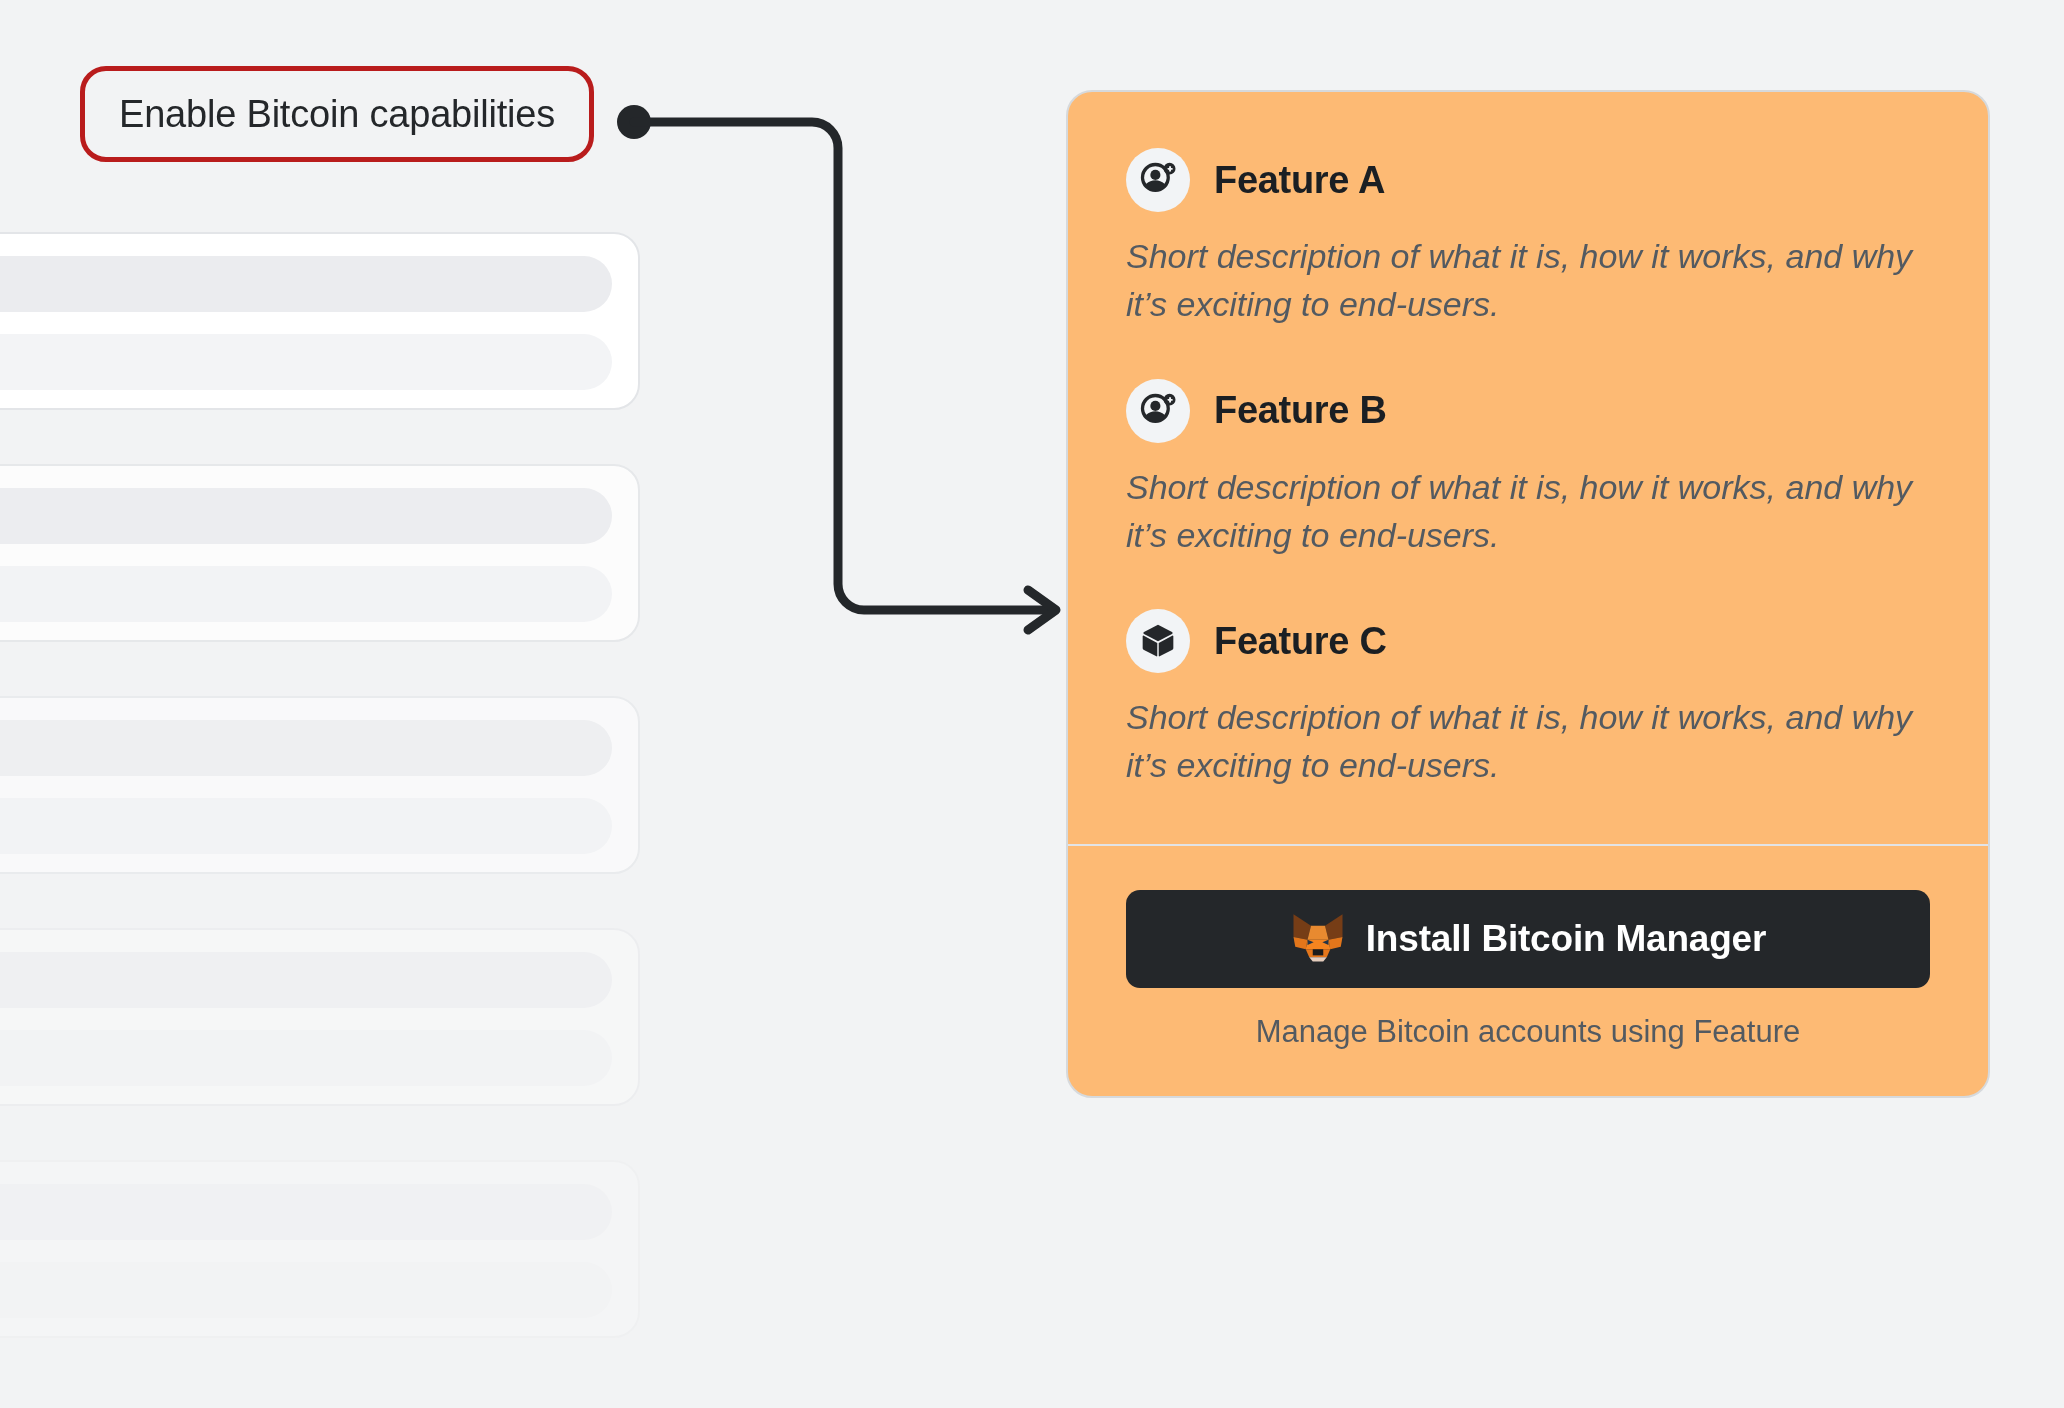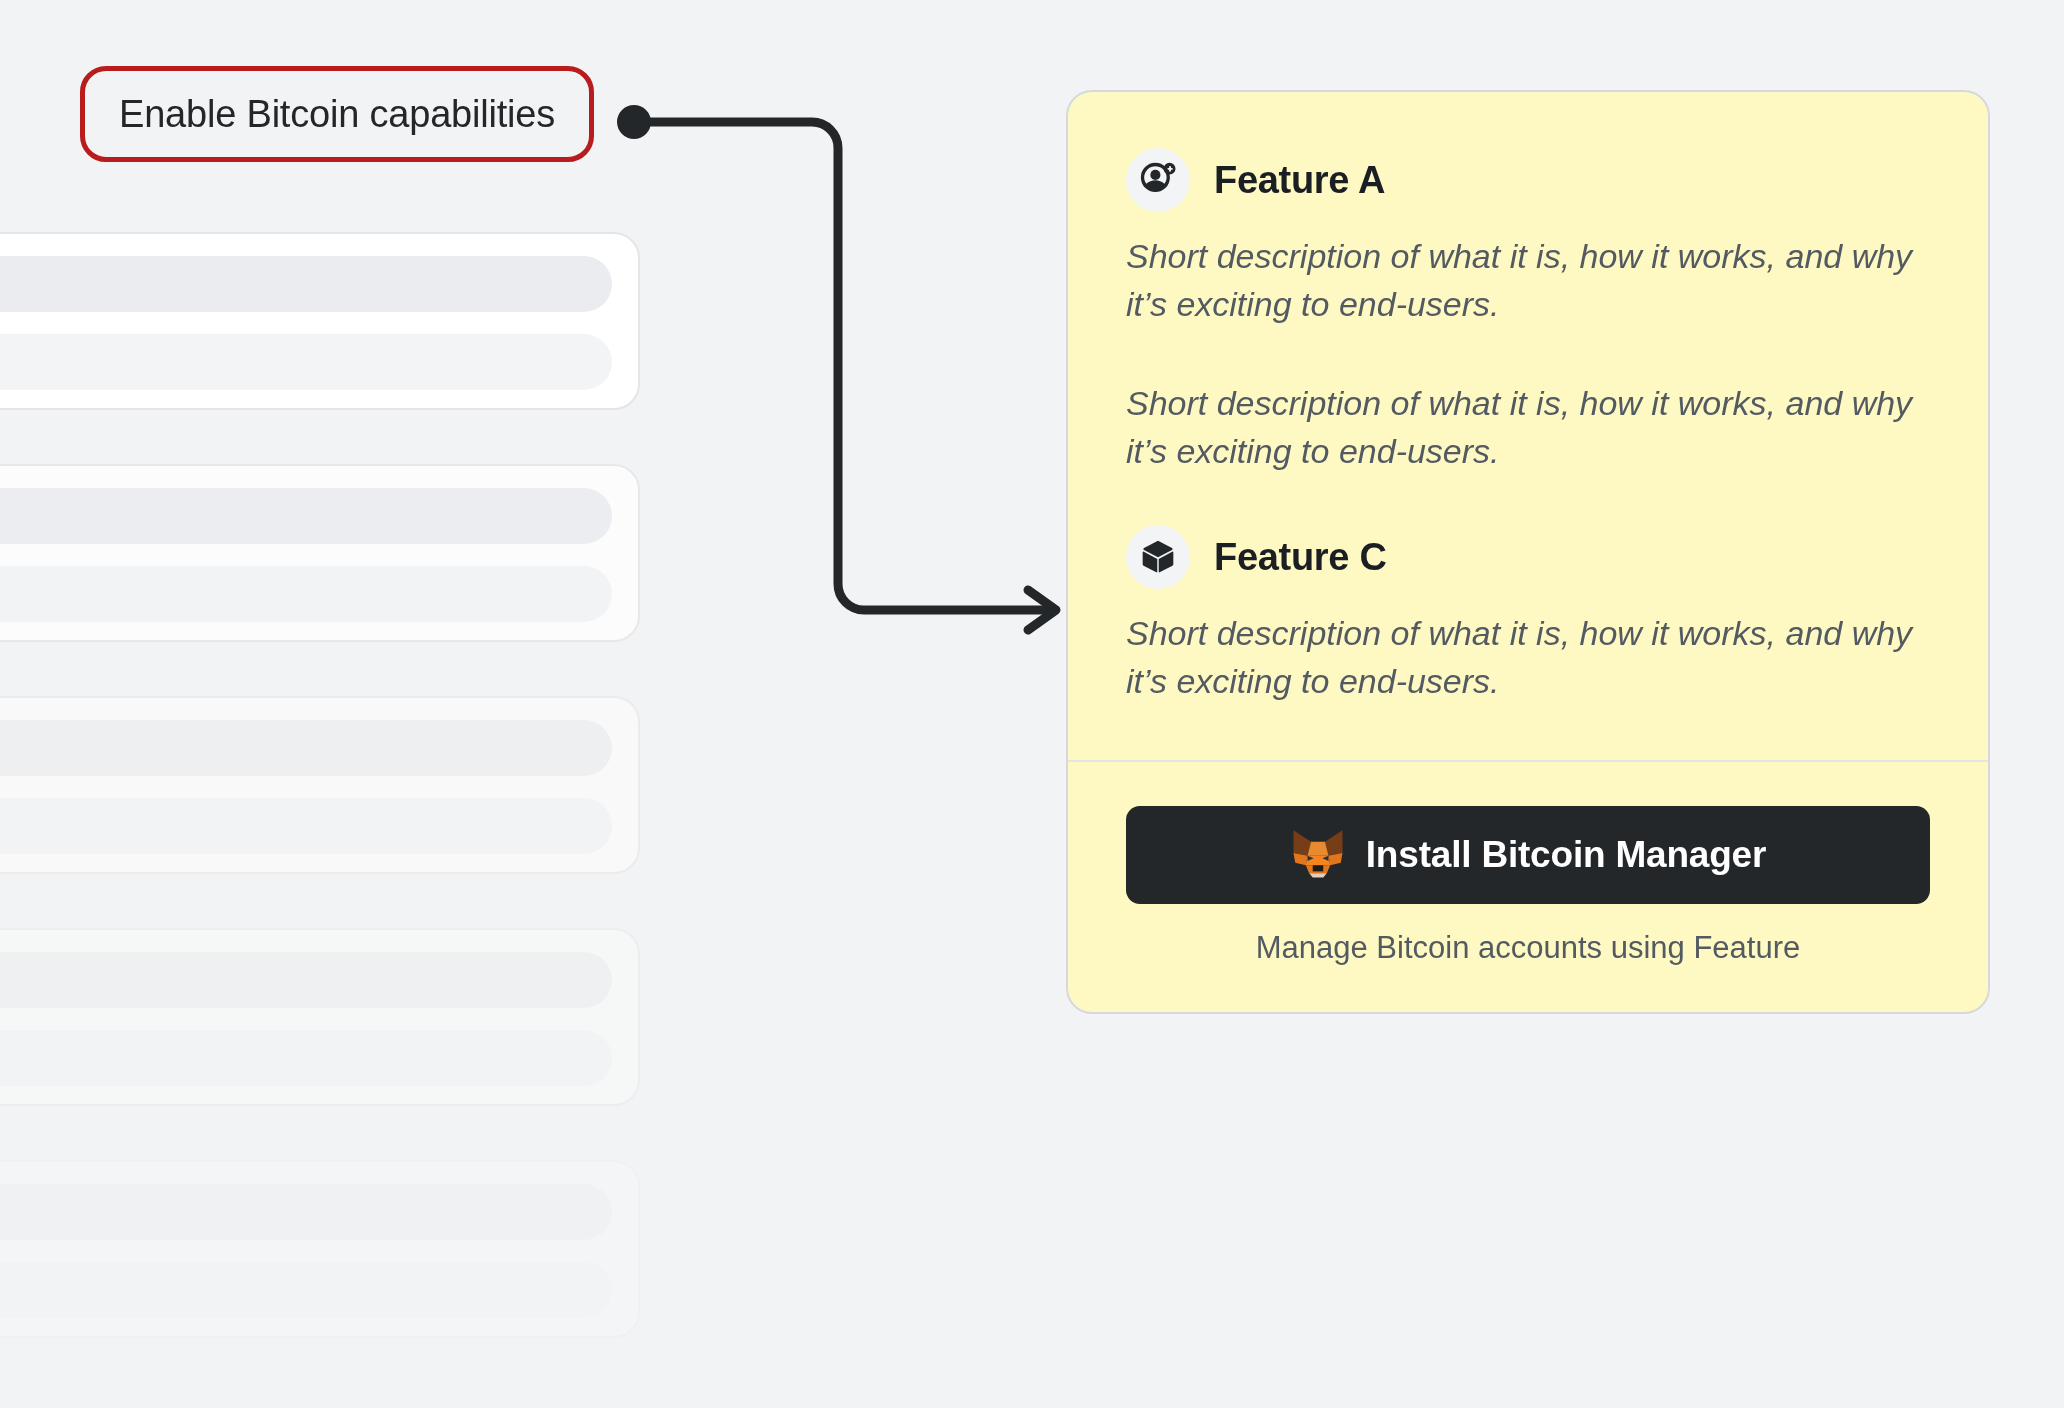--- a/index.html
+++ b/index.html
@@ -87,21 +87,21 @@
     z-index: 4;
     overflow: visible;
   }
 
   
   #feature-card {
     position: absolute;
     left: 1066px;
     top: 90px;
     width: 924px;
-    background: #fef9c3;
+    background: #fdba74;
     border: 2px solid #D6D9DC;
     border-radius: 26px;
     box-sizing: border-box;
     z-index: 3;
   }
   #feature-list {
     padding: 56px 58px 54px 58px;
   }
   .feature-row + .feature-row {
     margin-top: 50px;
@@ -221,20 +221,31 @@
             <path d="M10.5 12.9c-2.1 0-3.9 1.2-4.7 2.9a6.4 6.4 0 0 0 9.4 0c-.8-1.7-2.6-2.9-4.7-2.9z"></path>
             <path d="M18.6 2.1a3.4 3.4 0 1 0 0 6.8 3.4 3.4 0 0 0 0-6.8zm.85 2.1v.9h.9v1.1h-.9v.9h-1.1v-.9h-.9V5.1h.9v-.9h1.1z"></path>
           </svg>
         </span>
         <span class="feature-title">Feature A</span>
       </div>
       <div class="feature-desc">Short description of what it is, how it works, and why it’s exciting to end-users.</div>
     </div>
 
     <div class="feature-row">
+      <div class="feature-head">
+        <span class="feature-icon-badge">
+          <svg width="42" height="42" viewBox="0 0 24 24" fill="#24272A">
+            <path d="M10.5 2.2a8.3 8.3 0 1 0 0 16.6 8.3 8.3 0 0 0 0-16.6zm0 1.9a6.4 6.4 0 0 1 5.2 10.1 7.6 7.6 0 0 0-10.4 0A6.4 6.4 0 0 1 10.5 4.1z"></path>
+            <circle cx="10.5" cy="9.1" r="2.9"></circle>
+            <path d="M10.5 12.9c-2.1 0-3.9 1.2-4.7 2.9a6.4 6.4 0 0 0 9.4 0c-.8-1.7-2.6-2.9-4.7-2.9z"></path>
+            <path d="M18.6 2.1a3.4 3.4 0 1 0 0 6.8 3.4 3.4 0 0 0 0-6.8zm.85 2.1v.9h.9v1.1h-.9v.9h-1.1v-.9h-.9V5.1h.9v-.9h1.1z"></path>
+          </svg>
+        </span>
+        <span class="feature-title">Feature B</span>
+      </div>
       <div class="feature-desc">Short description of what it is, how it works, and why it’s exciting to end-users.</div>
     </div>
 
     <div class="feature-row">
       <div class="feature-head">
         <span class="feature-icon-badge">
           <svg width="40" height="40" viewBox="0 0 24 24" fill="#24272A">
             <path d="M12 2.3 3.6 6.6c-.5.26-.5.98 0 1.24L12 12.1l8.4-4.26c.5-.26.5-.98 0-1.24L12 2.3z"></path>
             <path d="M2.8 9.1v7.3c0 .36.2.69.52.85l7.7 3.95c.25.13.54-.05.54-.33v-7.6L3.5 8.8c-.28-.14-.7.02-.7.3z"></path>
             <path d="M21.2 9.1v7.3c0 .36-.2.69-.52.85l-7.7 3.95c-.25.13-.54-.05-.54-.33v-7.6l8.06-4.47c.28-.14.7.02.7.3z"></path>

